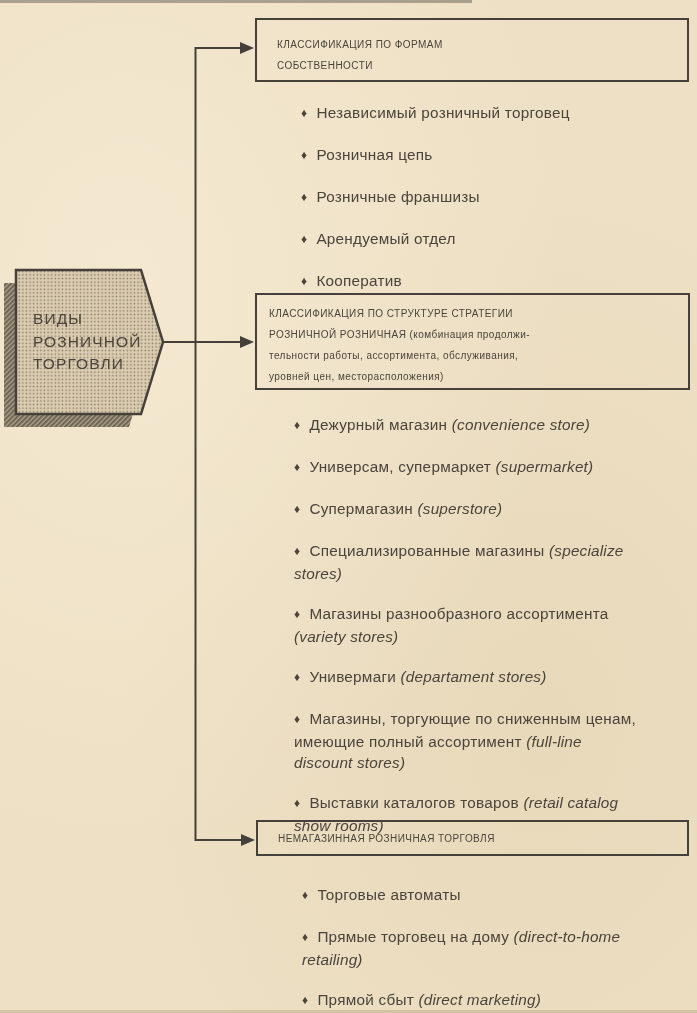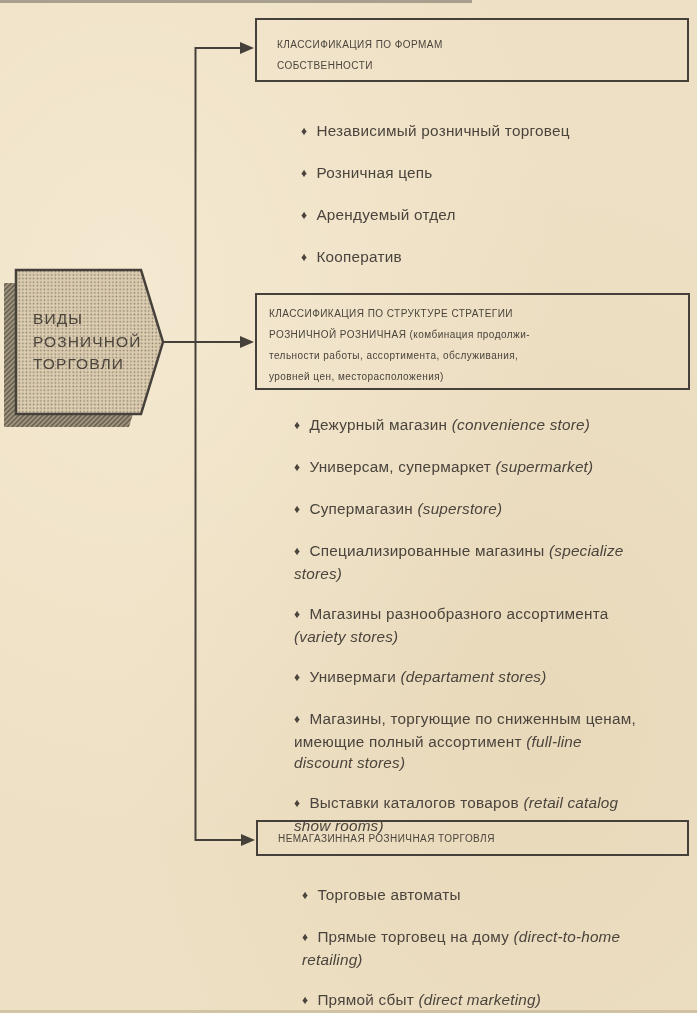--- a/index.html
+++ b/index.html
@@ -35,21 +35,21 @@
   .branch-box{
     position:absolute;border:2px solid var(--ink);
     font-size:10px;line-height:21px;letter-spacing:.45px;color:var(--text);
   }
   .branch-box .title-line{white-space:nowrap;}
   #box-0{left:255px;top:18px;width:434px;height:64px;padding:14px 10px 0 20px;}
   #box-1{left:255px;top:293px;width:435px;height:97px;padding:8px 10px 0 12px;}
   #box-2{left:256px;top:820px;width:433px;height:36px;padding:6px 10px 16px 20px;}
 
   .bullet-list{position:absolute;width:348px;font-size:15.3px;line-height:21px;letter-spacing:.25px;}
-  #list-0{left:301px;top:120px;}
+  #list-0{left:301px;top:102px;}
   #list-1{left:294px;top:414px;}
   #list-2{left:302px;top:884px;}
   .bullet-item{margin-bottom:19px;}
   .bullet{display:inline-block;margin-right:9px;font-size:12px;transform:translateY(-1px);color:var(--text);}
   .lat{font-style:italic;letter-spacing:.2px;}
 </style>
 </head>
 <body>
 
 <div class="page">
@@ -87,20 +87,21 @@
       <div class="root-line">ТОРГОВЛИ</div>
     </div>
 
   <div class="branch-box" id="box-0">
       <div class="title-line">КЛАССИФИКАЦИЯ ПО ФОРМАМ</div>
       <div class="title-line">СОБСТВЕННОСТИ</div>
     </div>
   <div class="bullet-list" id="list-0">
       <div class="bullet-item"><span class="bullet">♦</span><span>Независимый розничный торговец</span></div>
       <div class="bullet-item"><span class="bullet">♦</span><span>Розничная цепь</span></div>
+      <div class="bullet-item"><span class="bullet">♦</span><span>Розничные франшизы</span></div>
       <div class="bullet-item"><span class="bullet">♦</span><span>Арендуемый отдел</span></div>
       <div class="bullet-item"><span class="bullet">♦</span><span>Кооператив</span></div>
     </div>
 
   <div class="branch-box" id="box-1">
       <div class="title-line">КЛАССИФИКАЦИЯ ПО СТРУКТУРЕ СТРАТЕГИИ</div>
       <div class="title-line">РОЗНИЧНОЙ РОЗНИЧНАЯ (комбинация продолжи-</div>
       <div class="title-line">тельности работы, ассортимента, обслуживания,</div>
       <div class="title-line">уровней цен, месторасположения)</div>
     </div>

